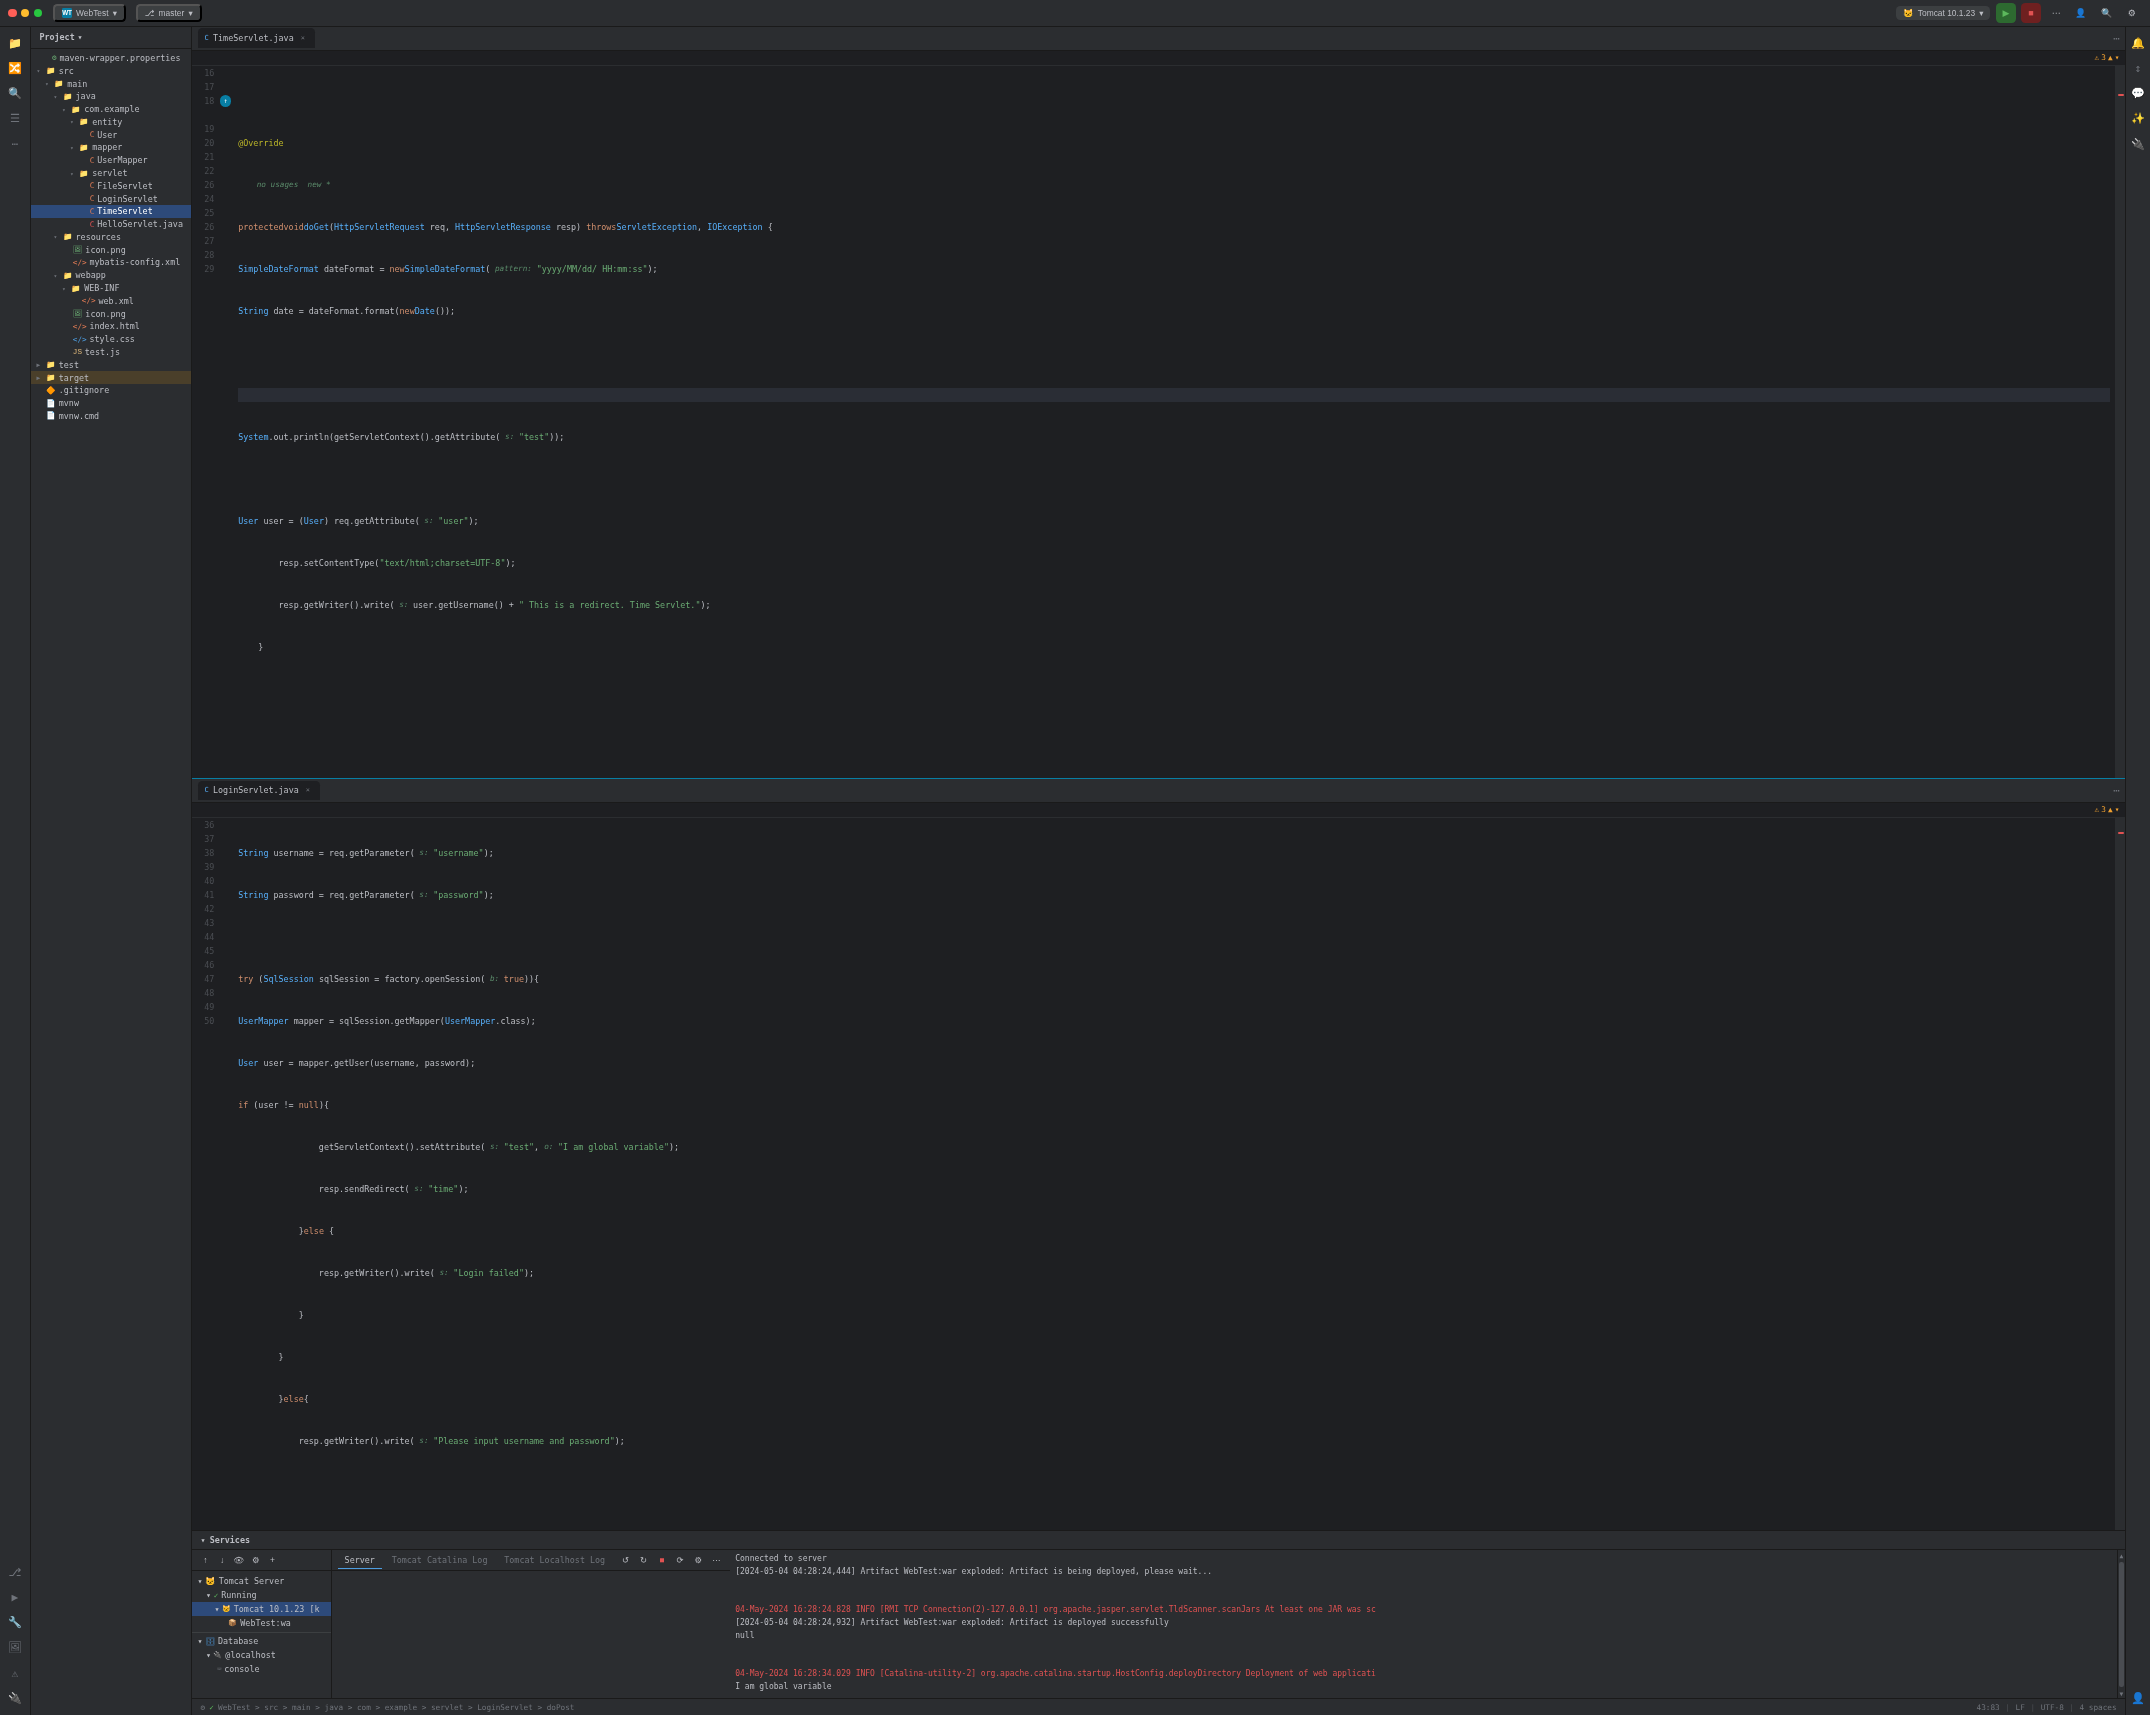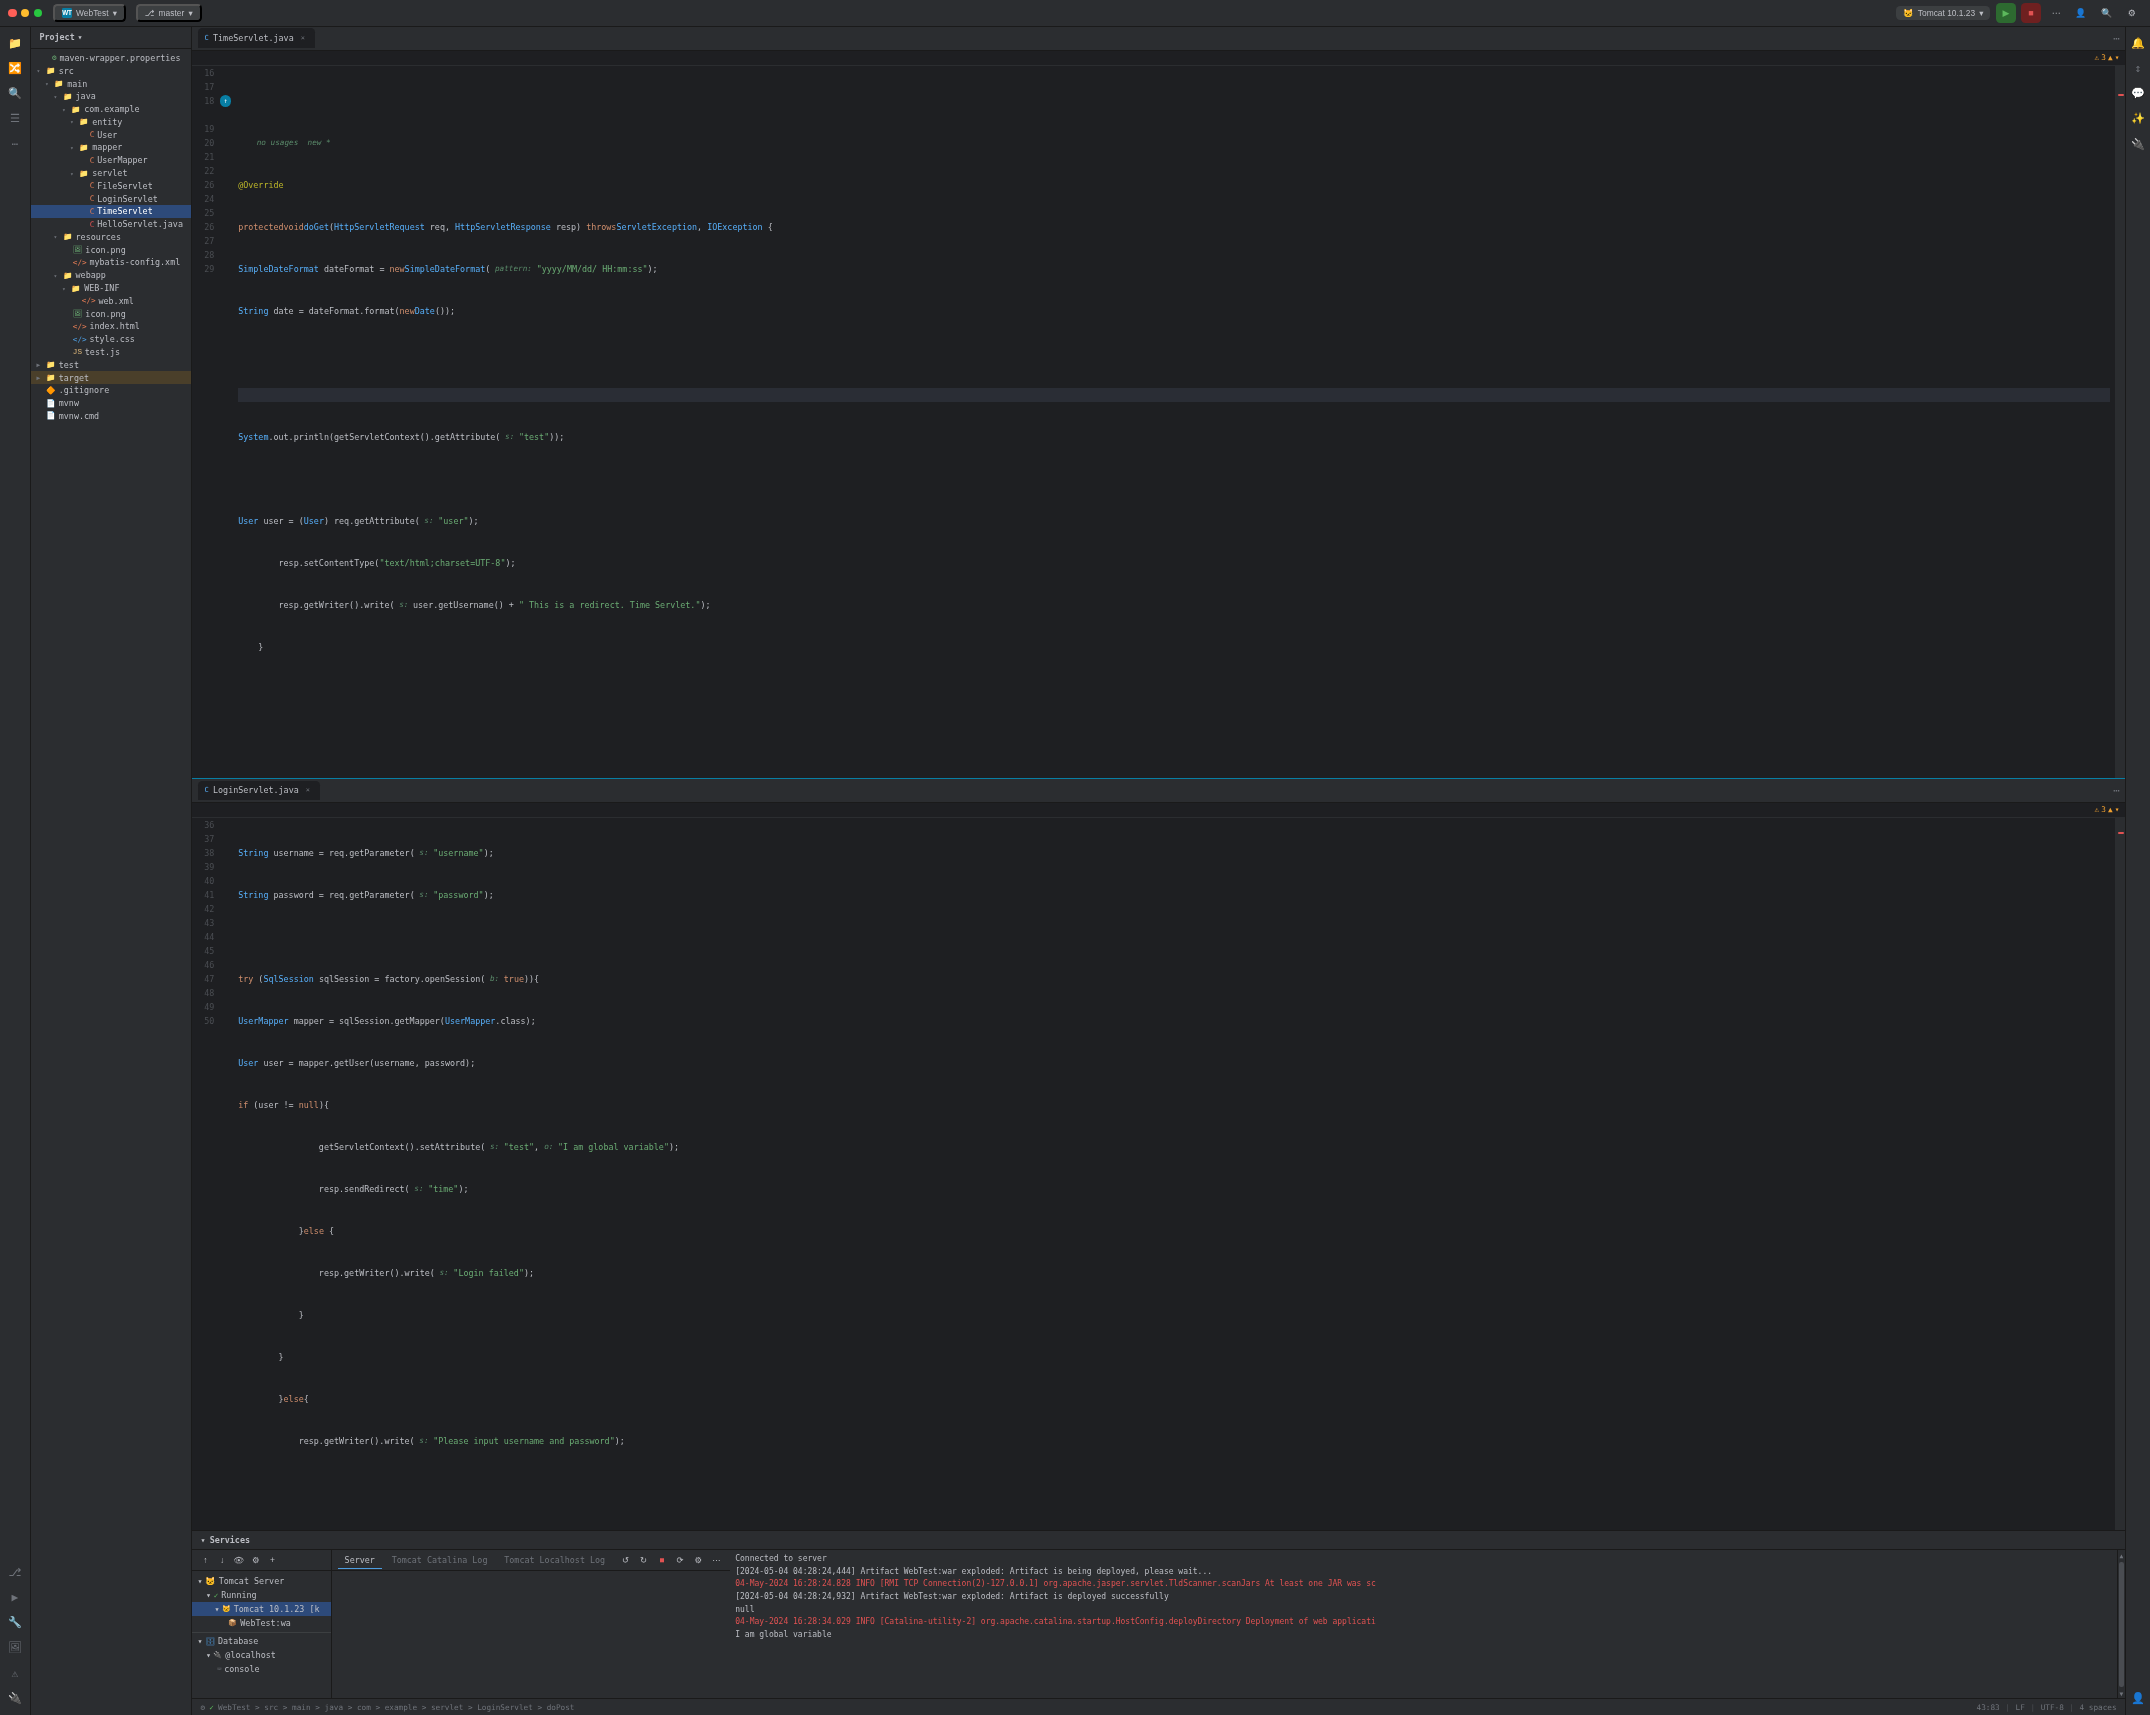--- a/index.html
+++ b/index.html
@@ -389,21 +389,21 @@
       padding: 2.8px 5.6px;
       font-size: 8px;
       line-height: 12.6px;
       color: #bcbec4;
     }
     .log-content::-webkit-scrollbar { width: 5.6px; }
     .log-content::-webkit-scrollbar-track { background: #2b2d30; }
     .log-content::-webkit-scrollbar-thumb { background: #4a4d52; border-radius: 2.8px; }
 
     .log-line { white-space: pre-wrap; font-family: monospace; }
-    .log-error { color: #e05252; }
+    .log-error { color: #e05252; margin-top: 26px; }
     .log-normal { color: #bcbec4; }
 
     
     #status-bar {
       height: 17px;
       background: #2b2d30;
       border-top: 0.7px solid #1a1a1a;
       display: flex;
       align-items: center;
       padding: 0 8.4px;
@@ -754,22 +754,22 @@
           <div class="gutter-cell"></div>
           <div class="gutter-cell"></div>
           <div class="gutter-cell"></div>
           <div class="gutter-cell"></div>
           <div class="gutter-cell"></div>
           <div class="gutter-cell"></div>
           <div class="gutter-cell"></div>
         </div>
         <div class="code-lines">
           <div class="code-line">&nbsp;</div>
+          <div class="code-line">    <span class="annotation">@Override</span></div>
           <div class="code-line"><span class="hint">    no usages  new *</span></div>
-          <div class="code-line">    <span class="annotation">@Override</span></div>
           <div class="code-line">    <span class="kw">protected</span> <span class="kw">void</span> <span class="method">doGet</span>(<span class="type">HttpServletRequest</span> req, <span class="type">HttpServletResponse</span> resp) <span class="kw">throws</span> <span class="type">ServletException</span>, <span class="type">IOException</span> {</div>
           <div class="code-line">        <span class="type">SimpleDateFormat</span> dateFormat = <span class="kw">new</span> <span class="type">SimpleDateFormat</span>(<span class="hint"> pattern: </span><span class="str">"yyyy/MM/dd/ HH:mm:ss"</span>);</div>
           <div class="code-line">        <span class="type">String</span> date = dateFormat.format(<span class="kw">new</span> <span class="type">Date</span>());</div>
           <div class="code-line">&nbsp;</div>
           <div class="code-line current-line-highlight">&nbsp;</div>
           <div class="code-line">        <span class="type">System</span>.out.println(getServletContext().getAttribute(<span class="hint"> s: </span><span class="str">"test"</span>));</div>
           <div class="code-line">&nbsp;</div>
           <div class="code-line">        <span class="type">User</span> user = (<span class="type">User</span>) req.getAttribute(<span class="hint"> s: </span><span class="str">"user"</span>);</div>
           <div class="code-line">        resp.setContentType(<span class="str">"text/html;charset=UTF-8"</span>);</div>
           <div class="code-line">        resp.getWriter().write(<span class="hint"> s: </span>user.getUsername() + <span class="str">" This is a redirect. Time Servlet."</span>);</div>

